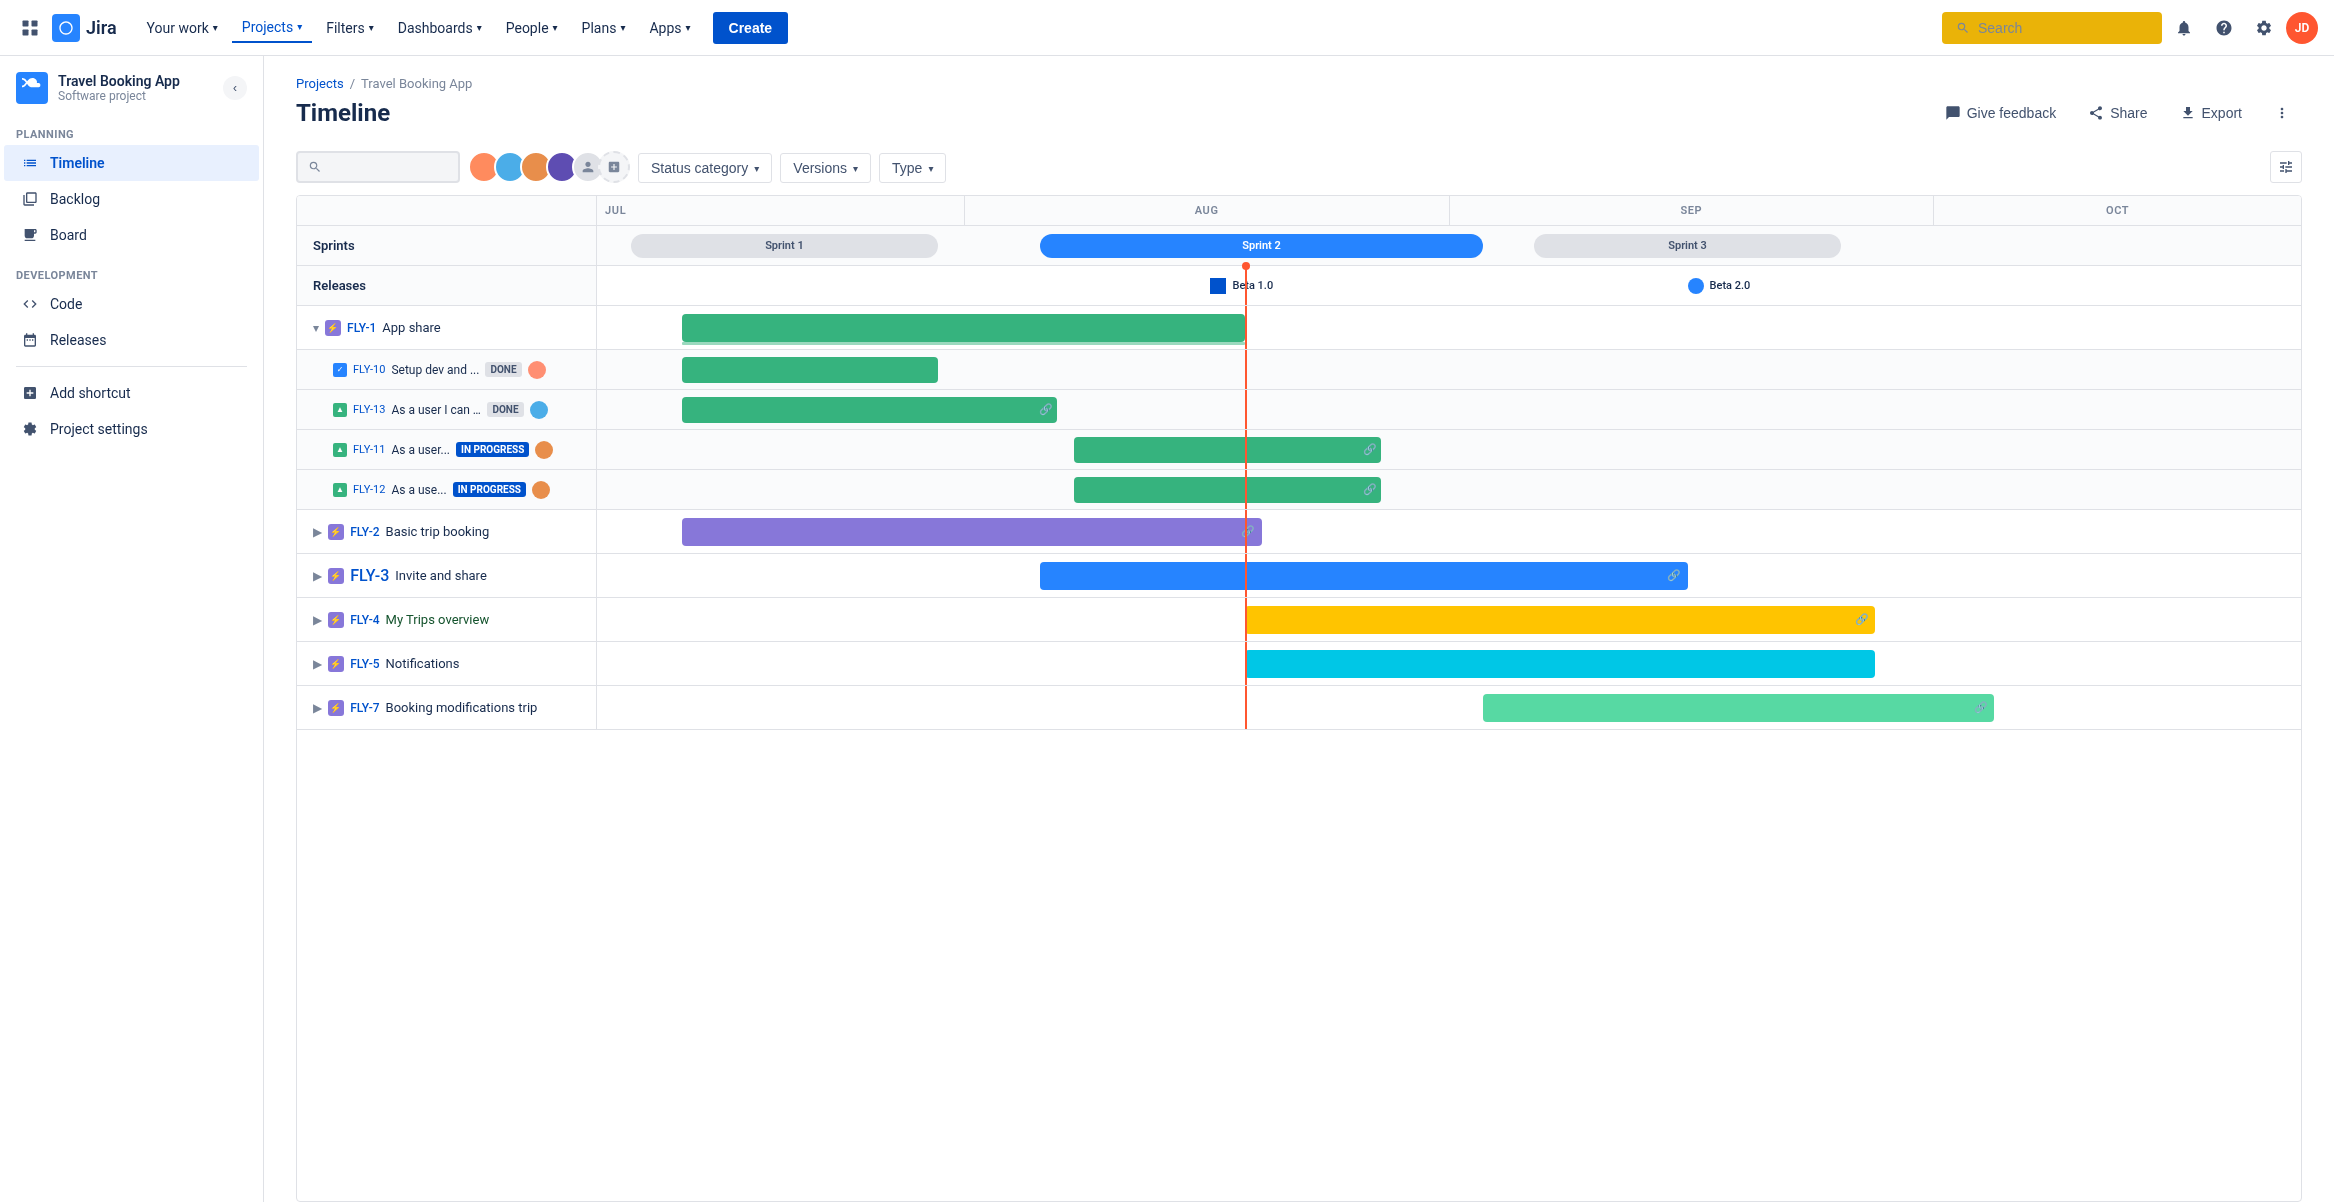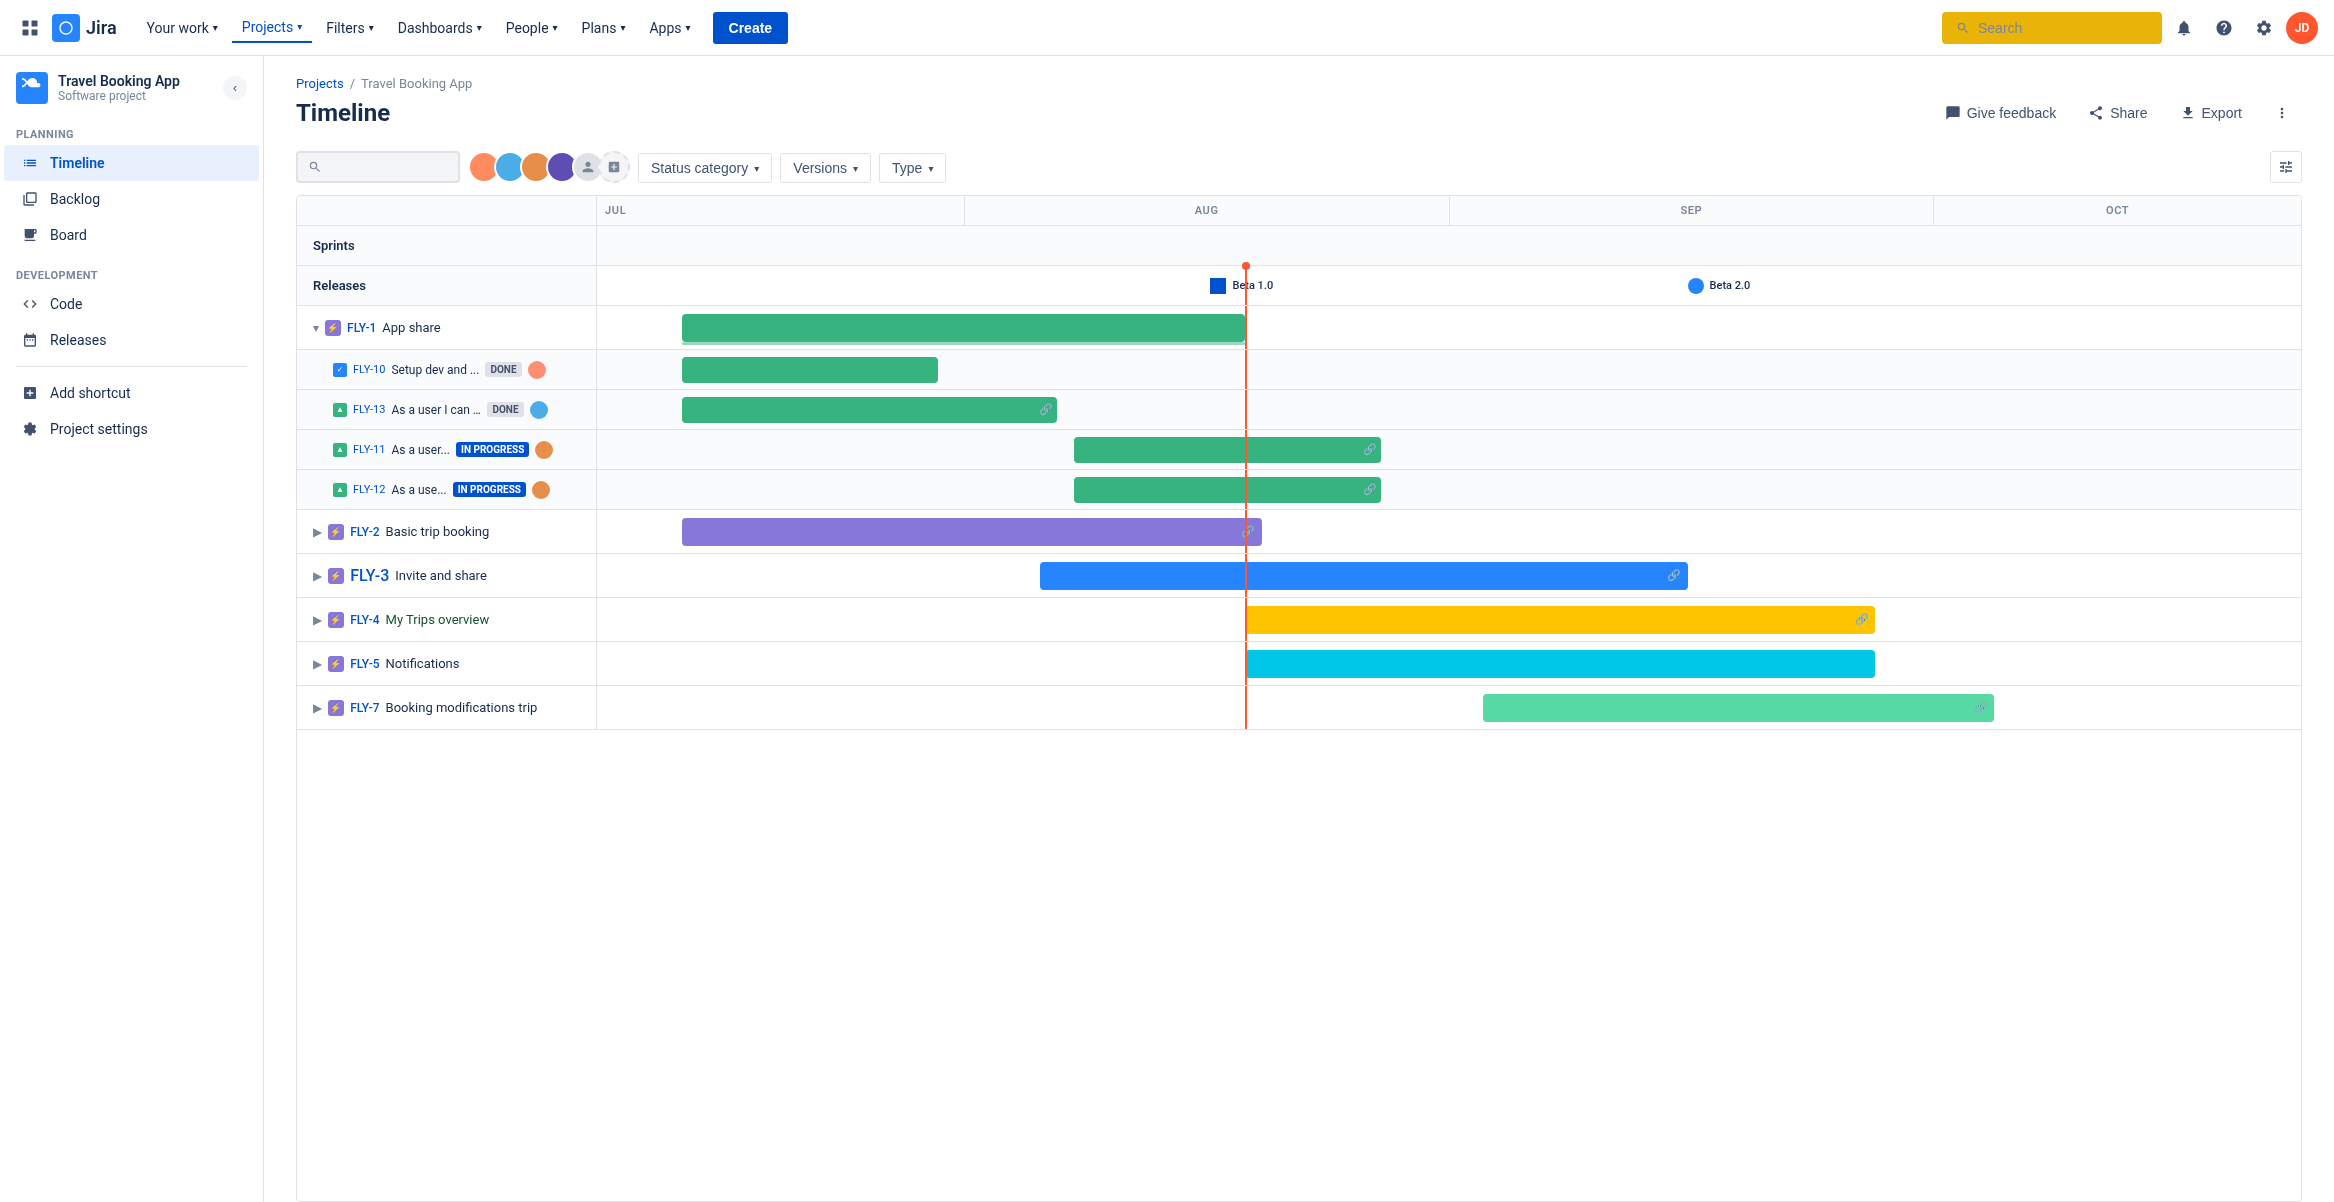--- a/index.html
+++ b/index.html
@@ -331,20 +331,28 @@
           <div style="flex:1; display:flex; position:relative;">
             <div style="flex:1.5; text-align:left; padding:8px; font-size:11px; font-weight:600; color:#7A869A; border-right:1px solid #DFE1E6; letter-spacing:0.06em;">JUL</div>
             <div style="flex:2; text-align:center; padding:8px; font-size:11px; font-weight:600; color:#7A869A; border-right:1px solid #DFE1E6; letter-spacing:0.06em;">AUG</div>
             <div style="flex:2; text-align:center; padding:8px; font-size:11px; font-weight:600; color:#7A869A; border-right:1px solid #DFE1E6; letter-spacing:0.06em;">SEP</div>
             <div style="flex:1.5; text-align:center; padding:8px; font-size:11px; font-weight:600; color:#7A869A; letter-spacing:0.06em;">OCT</div>
           </div>
         </div>
 
         <div style="display:flex; border-bottom:1px solid #DFE1E6; min-height:40px; background:#FAFBFC;">
           <div style="width:300px; min-width:300px; flex-shrink:0; border-right:1px solid #DFE1E6; padding:8px 16px; display:flex; align-items:center; font-size:13px; font-weight:600; color:#172B4D;">Sprints</div>
+          <div style="flex:1; position:relative;">
+
+            <div style="position:absolute; left:2%; top:50%; transform:translateY(-50%); width:18%; height:24px; background:#DFE1E6; border-radius:12px; display:flex; align-items:center; justify-content:center; font-size:11px; font-weight:600; color:#42526E;">Sprint 1</div>
+
+            <div style="position:absolute; left:26%; top:50%; transform:translateY(-50%); width:26%; height:24px; background:#2684FF; border-radius:12px; display:flex; align-items:center; justify-content:center; font-size:11px; font-weight:600; color:white;">Sprint 2</div>
+
+            <div style="position:absolute; left:55%; top:50%; transform:translateY(-50%); width:18%; height:24px; background:#DFE1E6; border-radius:12px; display:flex; align-items:center; justify-content:center; font-size:11px; font-weight:600; color:#42526E;">Sprint 3</div>
+          </div>
         </div>
 
         <div style="display:flex; border-bottom:1px solid #DFE1E6; min-height:40px;">
           <div style="width:300px; min-width:300px; flex-shrink:0; border-right:1px solid #DFE1E6; padding:8px 16px; display:flex; align-items:center; font-size:13px; font-weight:600; color:#172B4D; background:#FAFBFC;">Releases</div>
           <div style="flex:1; position:relative;">
 
             <div style="position:absolute; left:36%; top:50%; transform:translateY(-50%); display:flex; align-items:center; gap:6px;">
               <div style="width:16px; height:16px; background:#0052CC; border-radius:50;"></div>
               <span style="font-size:11px; color:#172B4D; font-weight:500;">Beta 1.0</span>
             </div>

